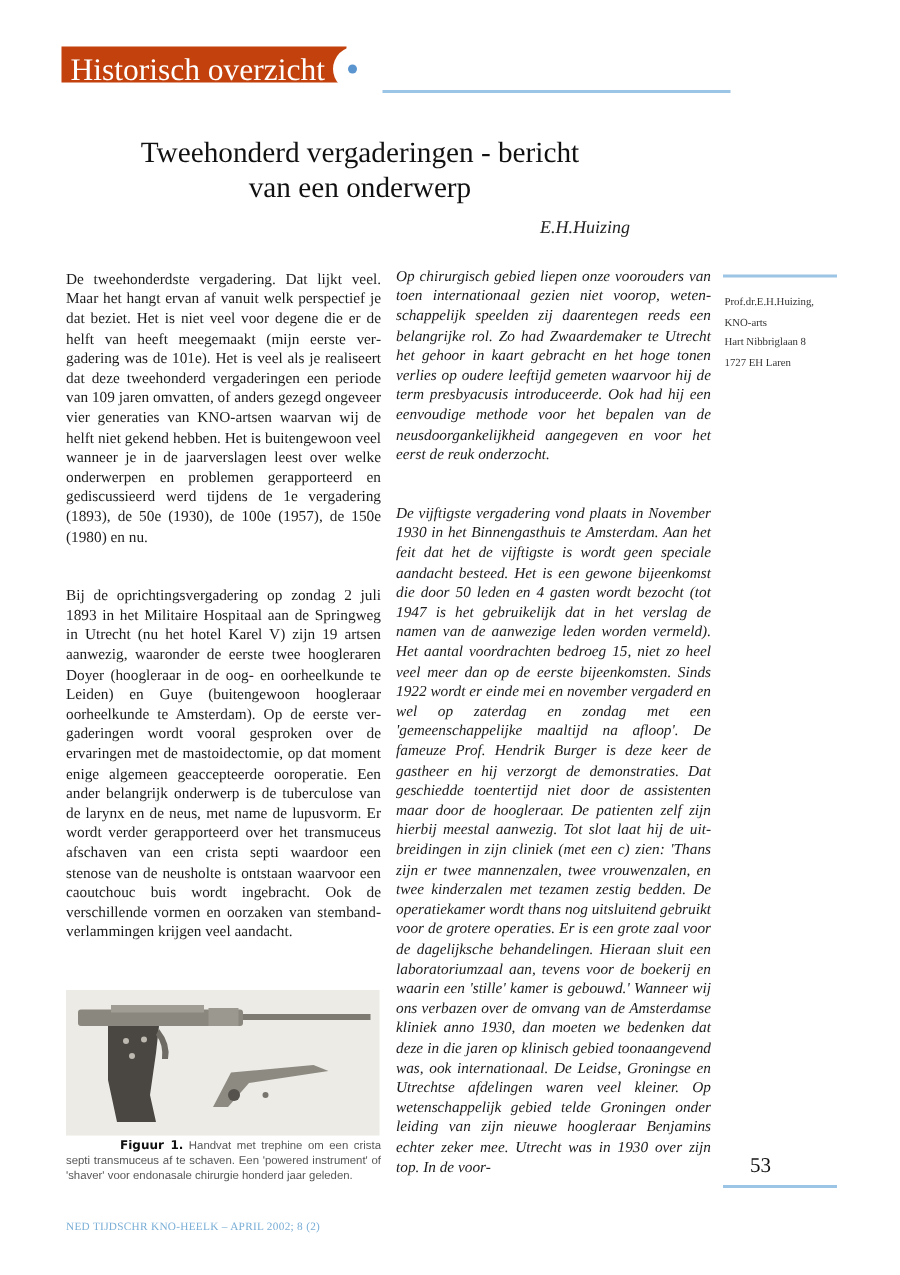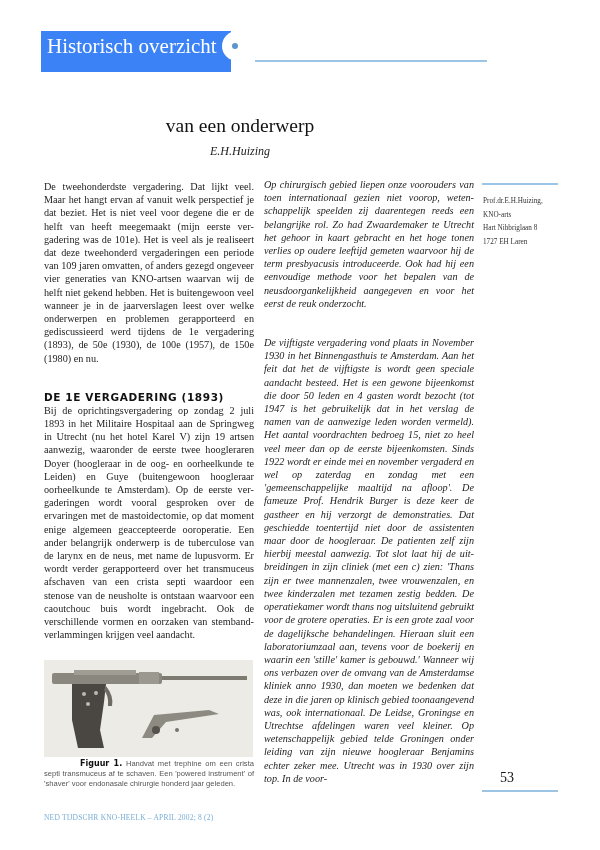--- a/index.html
+++ b/index.html
@@ -1,42 +1,42 @@
 <!DOCTYPE html>
 <html><head>
 <meta charset="utf-8">
 <style>
   html, body { margin: 0; padding: 0; }
   body {
     width: 600px; height: 850px; background: #ffffff; position: relative; overflow: hidden;
     font-family: "Liberation Serif", "DejaVu Serif", serif; color: #1a1a1a;
   }
   .section-tab {
-    position: absolute; left: 41px; top: 31px; width: 190px; height: 41px;
-    background: #3b82f6; color: #ffffff;
+    position: absolute; left: 41px; top: 31px; width: 190px; height: 24px;
+    background: #c2410c; color: #ffffff;
     font-family: "Liberation Serif", serif; font-size: 21px; line-height: 30px;
     padding-left: 6px; box-sizing: border-box; white-space: nowrap;
   }
   .tab-cap {
     position: absolute; left: 222px; top: 31px; width: 28px; height: 30px;
     background: #ffffff; border-radius: 15px 0 0 15px;
   }
   .tab-dot {
     position: absolute; left: 232px; top: 43px; width: 6px; height: 6px;
     background: #5b95cf; border-radius: 50%;
   }
   .header-rule {
     position: absolute; left: 255px; top: 60px; width: 232px; height: 2px; background: #9cc4e4;
   }
   .title {
     position: absolute; left: 60px; top: 91px; width: 360px; text-align: center;
     font-size: 19.5px; line-height: 23px; font-weight: normal; margin: 0; color: #111;
   }
   .author {
-    position: absolute; left: 60px; top: 144px; width: 360px; text-align: center;
+    position: absolute; left: 60px; top: 144px; width: 360px; text-align: right;
     font-style: italic; font-size: 12px; color: #222;
   }
   .col {
     position: absolute; font-size: 10.2px; line-height: 13.2px; text-align: justify;
     hyphens: manual; color: #1c1c1c;
   }
   .col p { margin: 0; }
   .col1 { left: 44px; top: 180px; width: 210px; }
   .col2 { left: 264px; top: 178px; width: 210px; font-style: italic; }
   .subhead {
@@ -70,29 +70,28 @@
 </style>
 </head>
 <body>
 
 <div class="section-tab">Historisch overzicht</div>
 <div class="tab-cap"></div>
 <div class="tab-dot"></div>
 <div class="header-rule"></div>
 
 <h1 class="title">
-  <br>
+  <span>Tweehonderd vergaderingen - bericht</span><br>
   <span>van een onderwerp</span>
 </h1>
 <div class="author">E.H.Huizing</div>
 
 <div class="col col1">
   <p>De tweehonderdste vergadering. Dat lijkt veel. Maar het hangt ervan af vanuit welk perspectief je dat beziet. Het is niet veel voor degene die er de helft van heeft meegemaakt (mijn eerste ver­gadering was de 101e). Het is veel als je realiseert dat deze tweehonderd vergaderingen een periode van 109 jaren omvatten, of anders gezegd ongeveer vier generaties van KNO-artsen waarvan wij de helft niet gekend hebben. Het is buitengewoon veel wanneer je in de jaarverslagen leest over welke onderwerpen en problemen gerapporteerd en gediscussieerd werd tijdens de 1e vergadering (1893), de 50e (1930), de 100e (1957), de 150e (1980) en nu.</p>
   <div class="gap"></div>
-  <h2 class="subhead">DE 1E VERGADERING (1893)</h2>
   <p>Bij de oprichtingsvergadering op zondag 2 juli 1893 in het Militaire Hospitaal aan de Springweg in Utrecht (nu het hotel Karel V) zijn 19 artsen aanwezig, waaronder de eerste twee hoogleraren Doyer (hoogleraar in de oog- en oorheelkunde te Leiden) en Guye (buitengewoon hoogleraar oorheelkunde te Amsterdam). Op de eerste ver­gaderingen wordt vooral gesproken over de ervaringen met de mastoidectomie, op dat moment enige algemeen geaccepteerde ooroperatie. Een ander belangrijk onderwerp is de tuberculose van de larynx en de neus, met name de lupusvorm. Er wordt verder gerapporteerd over het trans­muceus afschaven van een crista septi waardoor een stenose van de neusholte is ontstaan waarvoor een caoutchouc buis wordt ingebracht. Ook de verschillende vormen en oorzaken van stemband­verlammingen krijgen veel aandacht.</p>
 </div>
 
 <div class="figure">
   <svg width="209" height="97" viewBox="0 0 209 97">
     <rect x="0" y="0" width="209" height="97" fill="#ecebe6"></rect>
     <rect x="8" y="13" width="110" height="11" rx="2" fill="#8a877e"></rect>
     <rect x="30" y="10" width="62" height="5" fill="#a09d94"></rect>
     <rect x="118" y="16" width="85" height="4" fill="#7d7a72"></rect>
     <rect x="95" y="12" width="20" height="12" fill="#9b988f"></rect>

